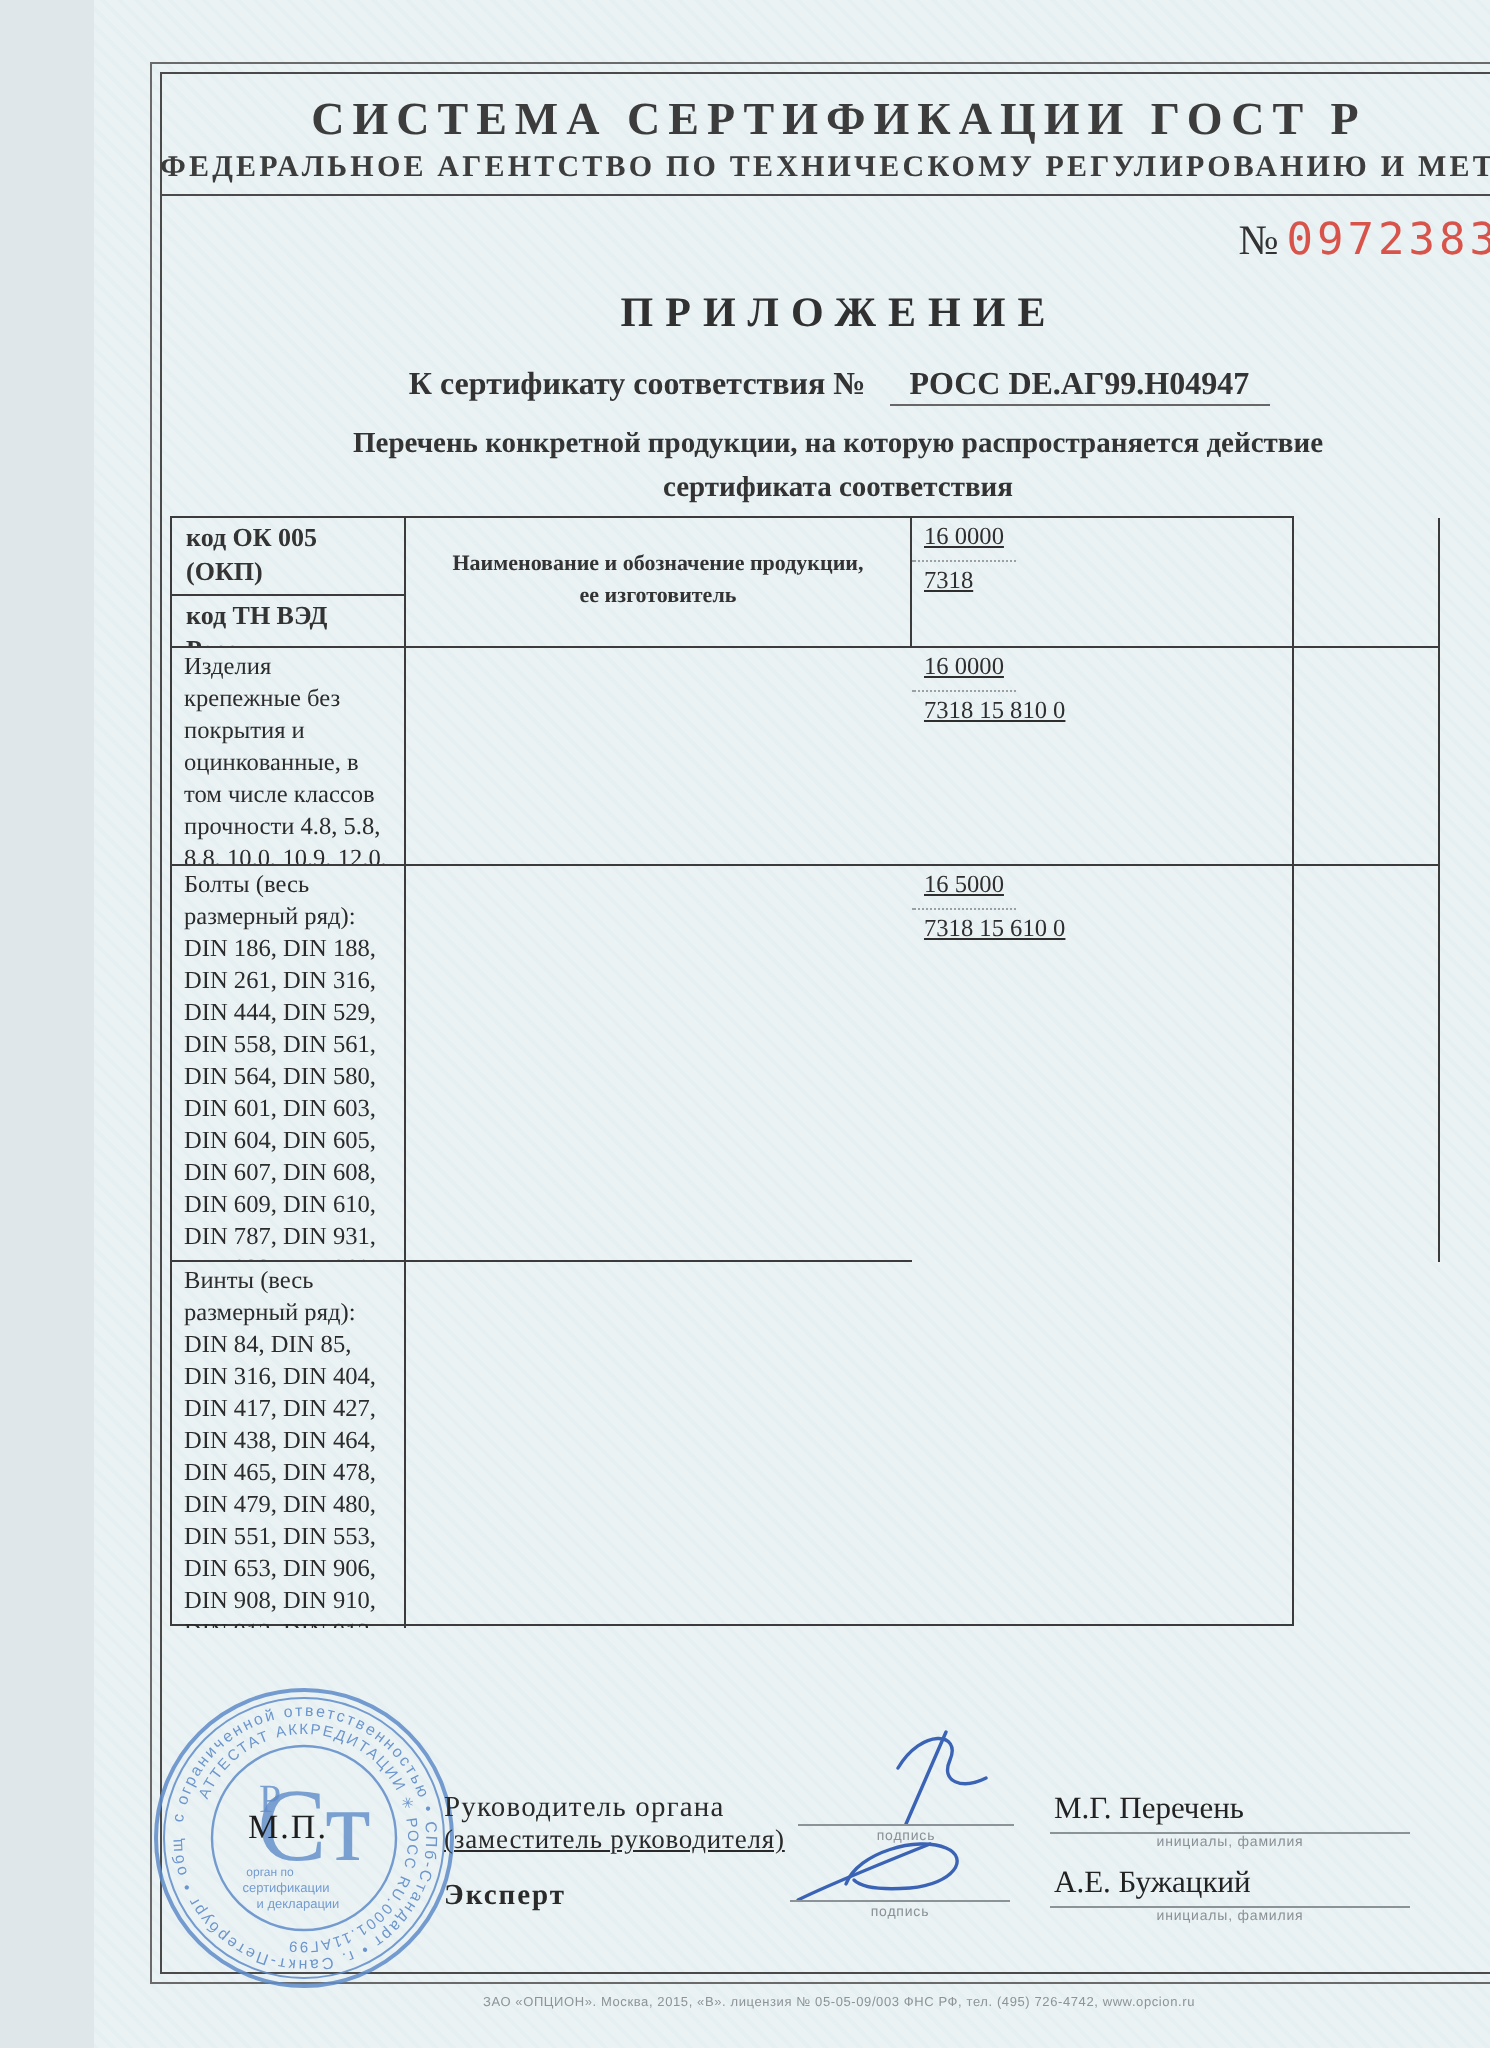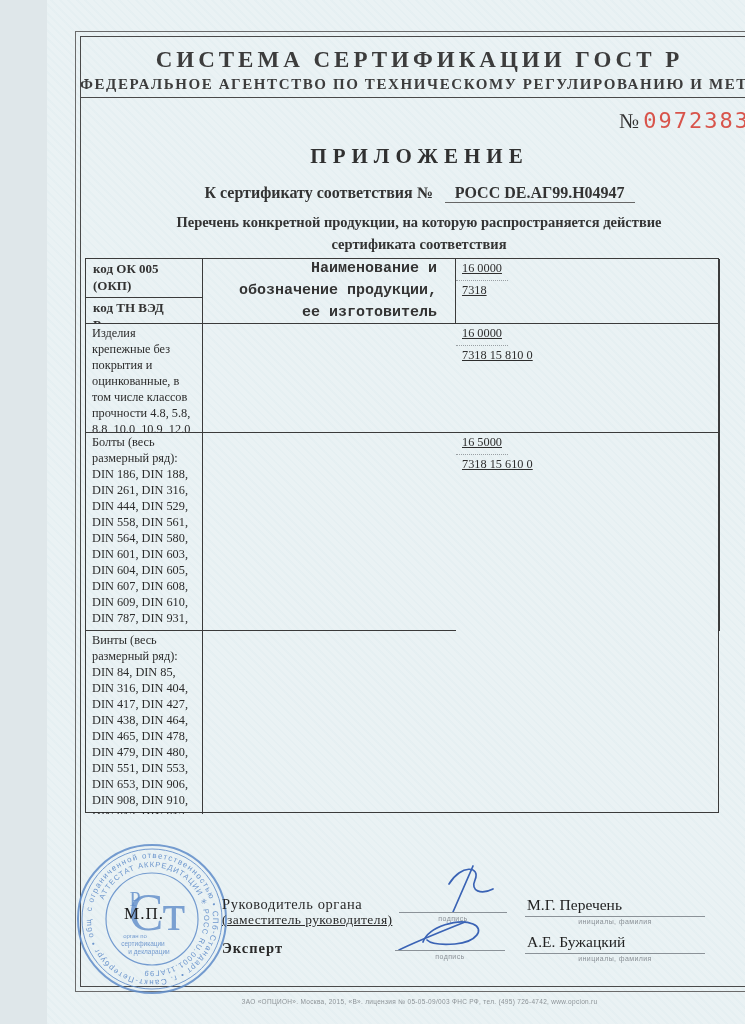--- a/index.html
+++ b/index.html
@@ -63,21 +63,21 @@
   }
   .subtitle .cert-no{
     border-bottom:1px solid #666;padding:0 10px 1px 10px;font-weight:bold;
   }
   .description{
     position:absolute;left:92px;top:212px;width:560px;
     text-align:center;font-size:14.5px;font-weight:bold;line-height:1.5;color:#333;
   }
   
   .ptable{
-    position:absolute;left:38px;top:258px;width:634px;height:555px;
+    position:absolute;left:38px;top:258px;width:562px;height:555px;
     border:1.6px solid #3b3b3b;
     display:grid;
     grid-template-columns:117px 253px 264px;
     grid-template-rows:65px 109px 198px 183px;
     box-sizing:border-box;
     font-size:12.3px;line-height:1.3;
   }
   .cell{
     border-right:1px solid #3b3b3b;
     border-bottom:1px solid #3b3b3b;
@@ -86,22 +86,22 @@
   }
   .cell.last-col{border-right:none;}
   .cell.last-row{border-bottom:none;}
   .hdr-codes{display:flex;flex-direction:column;}
   .hdr-codes .half{
     flex:1;display:flex;align-items:center;
     padding:2px 7px;font-size:13px;font-weight:bold;color:#333;
   }
   .hdr-codes .half.top{border-bottom:1px solid #3b3b3b;}
   .hdr-center{
-    display:flex;align-items:center;justify-content:center;text-align:right;
-    padding:4px 18px;font-size:15px;font-weight:bold;color:#333;line-height:1.45;font-family:Liberation Mono, monospace;
+    display:flex;align-items:center;justify-content:center;text-align:center;
+    padding:4px 18px;font-size:11px;font-weight:bold;color:#333;line-height:1.45;
   }
   .codes-cell{display:flex;flex-direction:column;align-items:flex-start;text-decoration:underline;}
   .code-okp{
     padding:2px 6px 3px 6px;
     border-bottom:1px dotted #9aa0a4;
   }
   .code-tnved{padding:2px 6px;}
   .name-cell{
     padding:2px 5px 2px 6px;
     white-space:pre-line;

